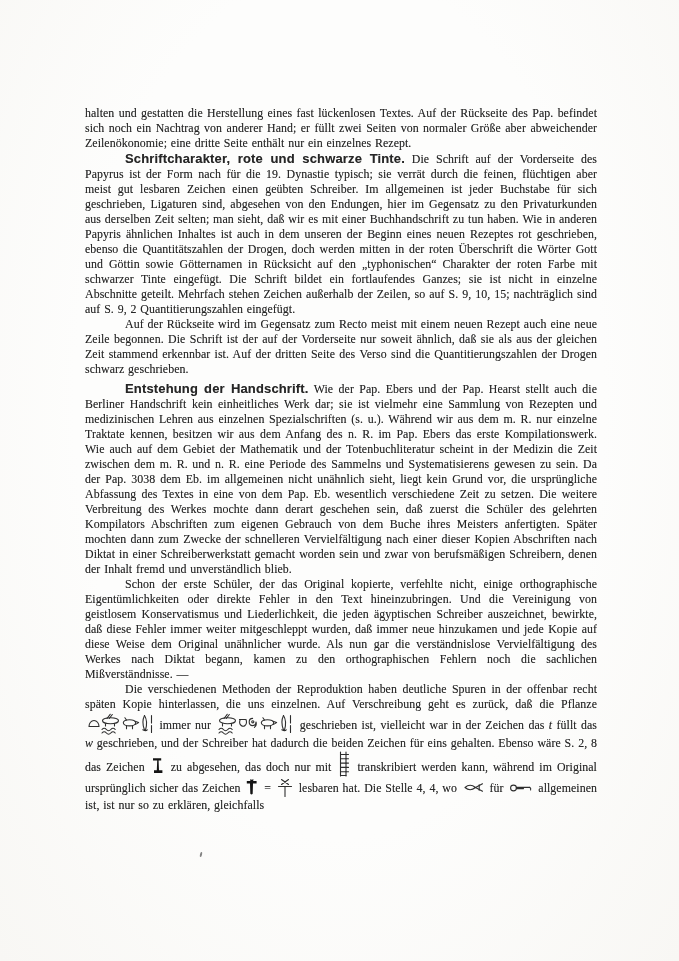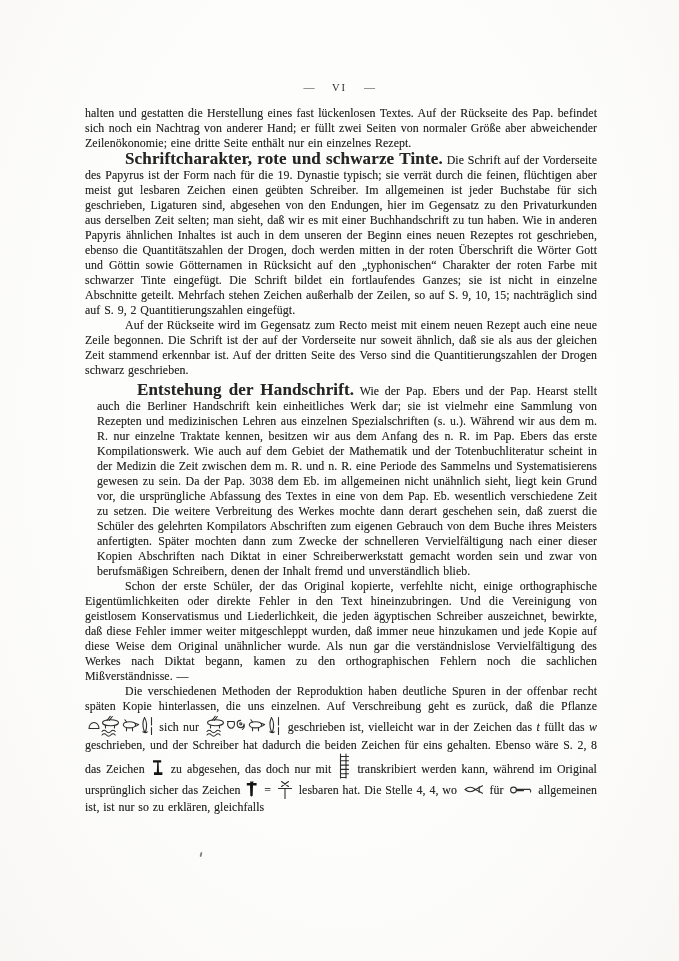--- a/index.html
+++ b/index.html
@@ -24,44 +24,41 @@
   }
   .textblock{
     position:absolute;left:85px;top:106px;width:512px;
     font-size:11.9px;line-height:15px;
     text-align:justify;
     word-spacing:.8px;letter-spacing:.05px;
     text-shadow:0 0 .45px rgba(20,20,20,.38);
   }
   p{margin:0;text-indent:40px;}
   p.continuation{text-indent:0;}
-  p.extra-space{margin-top:4px;margin-left:12px;}
+  p.extra-space{margin-top:4px;}
   .lead{
-    font-family:Liberation Serif, serif;
-    font-weight:700;font-size:17px;
+    font-family:Liberation Sans, sans-serif;
+    font-weight:700;font-size:13px;
     letter-spacing:.15px;
   }
   .glyph{display:inline-block;vertical-align:middle;line-height:0;margin:0 2px;}
   .glyph svg{display:block;}
   .g-stroke{stroke:#2e2e2e;fill:none;stroke-width:1.1;stroke-linecap:round;stroke-linejoin:round;}
   .g-fill{fill:#141414;stroke:none;}
   .artifact{
     position:absolute;left:200px;top:852px;
     width:2px;height:5px;background:#6f6f6f;
     border-radius:45%;transform:rotate(14deg);opacity:.85;
   }
 </style>
 </head>
 <body>
 
 <div class="page">
 
-  <div class="running-head">
-    <span class="dash">—</span><span class="pgnum">VI</span><span class="dash">—</span>
-  </div>
 
   <div class="textblock">
 
     <p class="continuation"><span>halten und gestatten die Herstellung eines fast lückenlosen Textes.  Auf der Rückseite des Pap. befindet sich noch ein Nachtrag von anderer Hand; er füllt zwei Seiten von normaler Größe aber abweichender Zeilenökonomie; eine dritte Seite enthält nur ein einzelnes Rezept.</span></p>
 
     <p><span class="lead">Schriftcharakter, rote und schwarze Tinte.</span><span> Die Schrift auf der Vorderseite des Papyrus ist der Form nach für die 19. Dynastie typisch; sie verrät durch die feinen, flüchtigen aber meist gut lesbaren Zeichen einen geübten Schreiber.  Im allgemeinen ist jeder Buchstabe für sich geschrieben, Ligaturen sind, abgesehen von den Endungen, hier im Gegensatz zu den Privaturkunden aus derselben Zeit selten; man sieht, daß wir es mit einer Buchhandschrift zu tun haben.  Wie in anderen Papyris ähnlichen Inhaltes ist auch in dem unseren der Beginn eines neuen Rezeptes rot geschrieben, ebenso die Quantitätszahlen der Drogen, doch werden mitten in der roten Überschrift die Wörter Gott und Göttin sowie Götternamen in Rücksicht auf den „typhonischen“ Charakter der roten Farbe mit schwarzer Tinte eingefügt.  Die Schrift bildet ein fortlaufendes Ganzes; sie ist nicht in einzelne Abschnitte geteilt.  Mehrfach stehen Zeichen außerhalb der Zeilen, so auf S. 9, 10, 15; nachträglich sind auf S. 9, 2 Quantitierungszahlen eingefügt.</span></p>
 
     <p><span>Auf der Rückseite wird im Gegensatz zum Recto meist mit einem neuen Rezept auch eine neue Zeile begonnen.  Die Schrift ist der auf der Vorderseite nur soweit ähnlich, daß sie als aus der gleichen Zeit stammend erkennbar ist.  Auf der dritten Seite des Verso sind die Quantitierungszahlen der Drogen schwarz geschrieben.</span></p>
 
     <p class="extra-space"><span class="lead">Entstehung der Handschrift.</span><span> Wie der Pap. Ebers und der Pap. Hearst stellt auch die Berliner Handschrift kein einheitliches Werk dar; sie ist vielmehr eine Sammlung von Rezepten und medizinischen Lehren aus einzelnen Spezialschriften (s. u.).  Während wir aus dem m. R. nur einzelne Traktate kennen, besitzen wir aus dem Anfang des n. R. im Pap. Ebers das erste Kompilationswerk.  Wie auch auf dem Gebiet der Mathematik und der Totenbuchliteratur scheint in der Medizin die Zeit zwischen dem m. R. und n. R. eine Periode des Sammelns und Systematisierens gewesen zu sein.  Da der Pap. 3038 dem Eb. im allgemeinen nicht unähnlich sieht, liegt kein Grund vor, die ursprüngliche Abfassung des Textes in eine von dem Pap. Eb. wesentlich verschiedene Zeit zu setzen.  Die weitere Verbreitung des Werkes mochte dann derart geschehen sein, daß zuerst die Schüler des gelehrten Kompilators Abschriften zum eigenen Gebrauch von dem Buche ihres Meisters anfertigten.  Später mochten dann zum Zwecke der schnelleren Vervielfältigung nach einer dieser Kopien Abschriften nach Diktat in einer Schreiberwerkstatt gemacht worden sein und zwar von berufsmäßigen Schreibern, denen der Inhalt fremd und unverständlich blieb.</span></p>
@@ -78,21 +75,21 @@
           <path d="M15,21 q2.2,-2.6 4.4,0 t4.4,0 t4.4,0"></path>
           <ellipse cx="42.5" cy="10.8" rx="6.2" ry="3.1"></ellipse>
           <path d="M48,9.2 l3.6,1.4 l-3,1.8"></path>
           <path d="M39.5,13.7 v3 M45.5,13.7 v3"></path>
           <path d="M39.5,8 l-1.6,-2.2"></path>
           <path d="M57.5,3.5 q-3.2,6.5 0,14.5"></path>
           <path d="M57.5,3.5 q3.6,5.8 1,14.5"></path>
           <path d="M55.8,17.8 q3.2,1.6 4.4,0"></path>
           <path d="M64.5,3.5 v7.5 m0,2.5 v7"></path>
         </g>
-          </svg></span><span> sich nur </span><span class="glyph" style="vertical-align:-7px"><svg width="76" height="24" viewBox="0 0 76 24">
+          </svg></span><span> immer nur </span><span class="glyph" style="vertical-align:-7px"><svg width="76" height="24" viewBox="0 0 76 24">
         <g class="g-stroke">
           <path d="M7,6.5 l3.2,-4.2 M9.3,6.5 l3,-4"></path>
           <ellipse cx="10.5" cy="8.7" rx="8" ry="3"></ellipse>
           <path d="M5.5,11.5 v2.4 M14.5,11.5 v2.4"></path>
           <path d="M2,17.5 q2.2,-2.6 4.4,0 t4.4,0 t4.4,0"></path>
           <path d="M2,21 q2.2,-2.6 4.4,0 t4.4,0 t4.4,0"></path>
           <path d="M22.5,7.5 h6"></path>
           <path d="M23.2,7.5 q-1.6,4 1,6 q2,1.6 3.8,0 q2.4,-2 1,-6"></path>
           <path d="M39,10 a3.4,3.6 0 1 1 -3.4,-3.6 M39,10 q1,3.6 -1.6,5.4"></path>
           <circle cx="35.8" cy="9.8" r="1.1"></circle>

